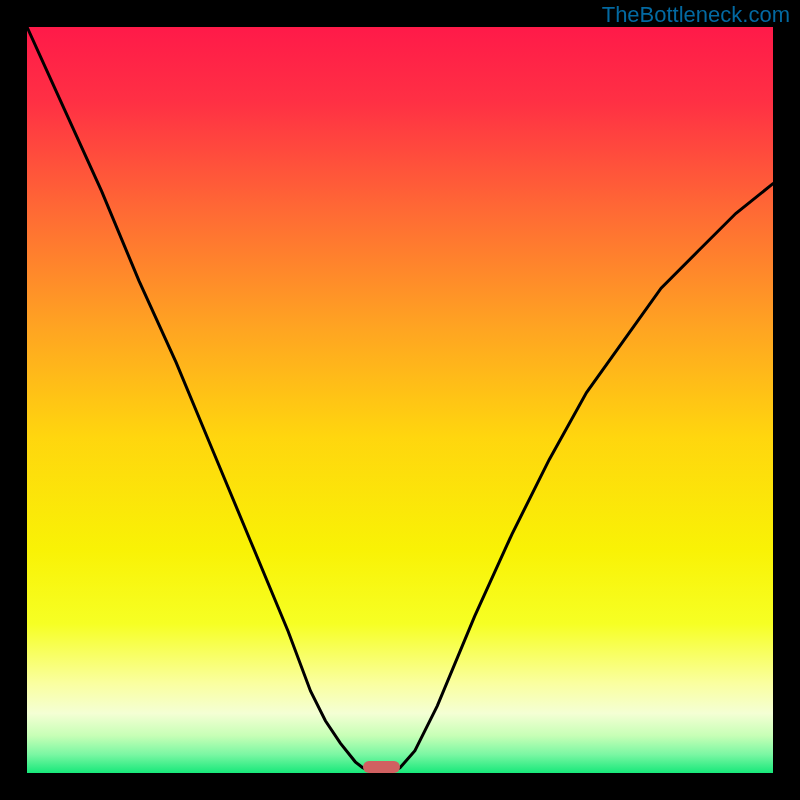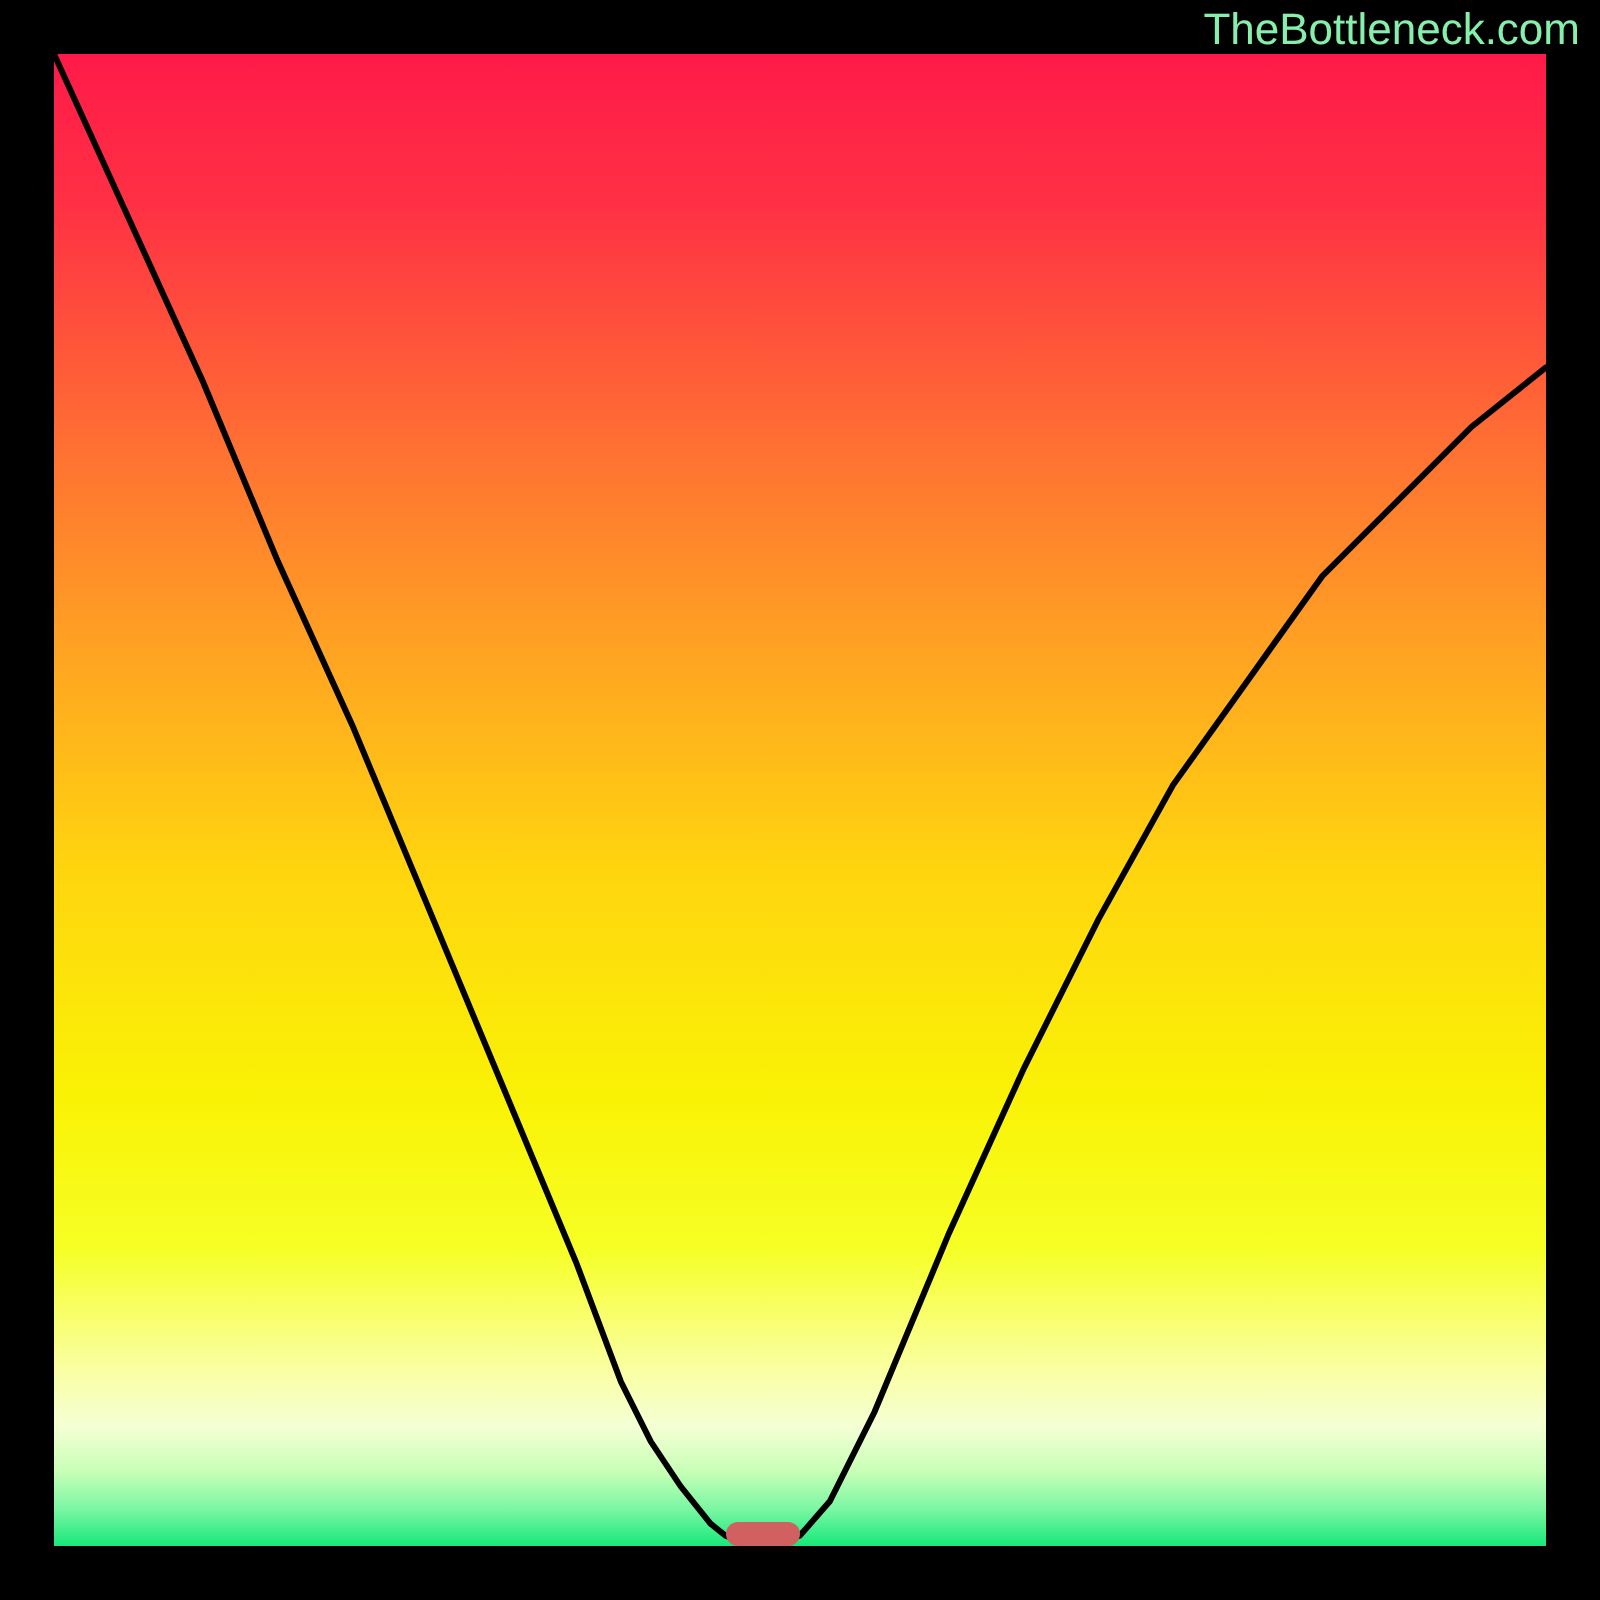--- a/index.html
+++ b/index.html
@@ -14,21 +14,21 @@
   .container {
     width: 800px;
     height: 800px;
     position: relative;
     background: #000;
   }
   .watermark {
     position: absolute;
     top: 2px;
     right: 10px;
-    color: #86efac;
+    color: #0369a1;
     font-family: Arial, Helvetica, sans-serif;
     font-size: 22px;
     font-weight: 500;
     z-index: 10;
   }
   .plot-area {
     position: absolute;
     left: 27px;
     top: 27px;
     width: 746px;

